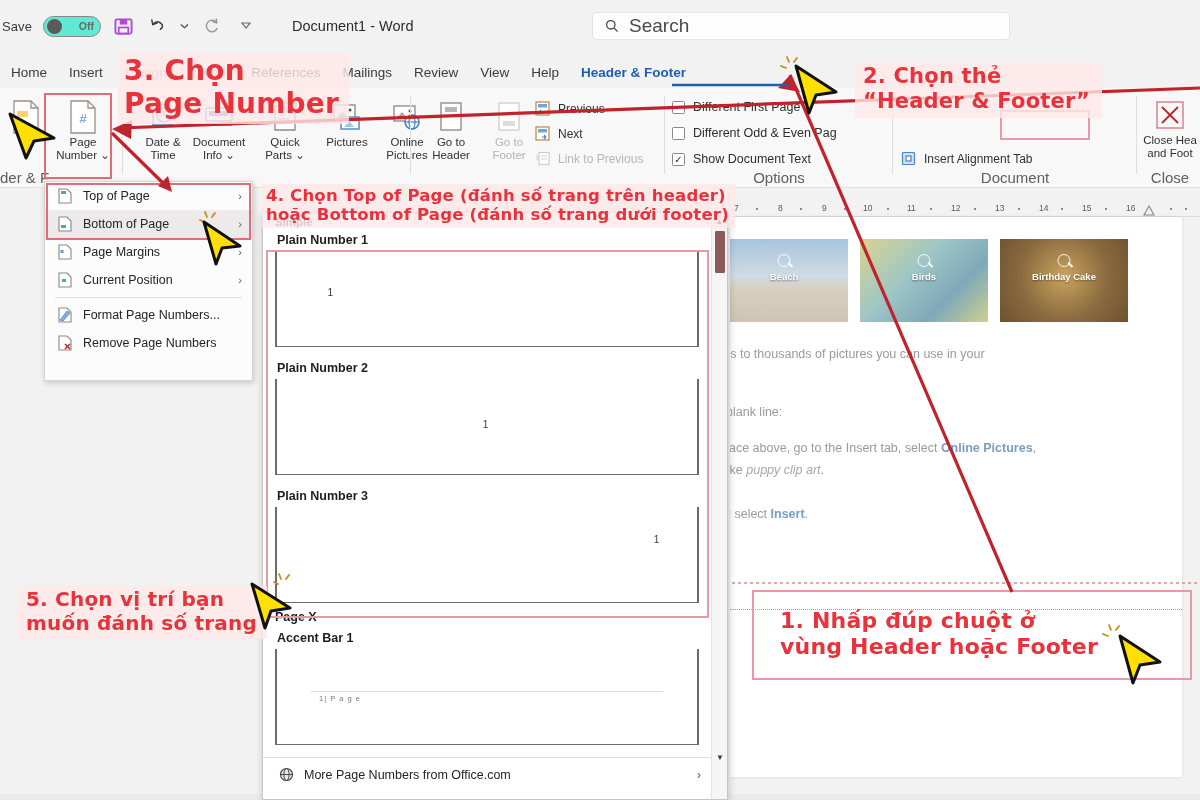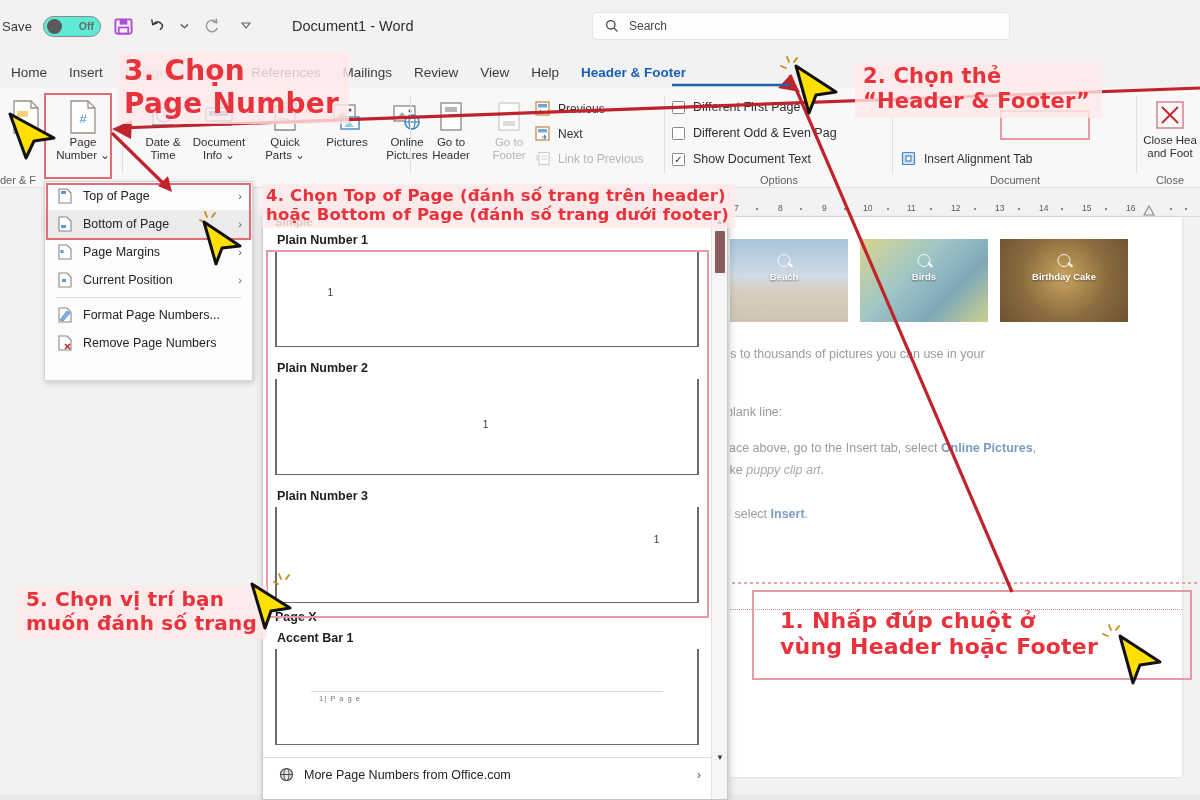--- a/index.html
+++ b/index.html
@@ -27,21 +27,21 @@
   }
   .toggle .ttext { position:absolute; right:6px; font-size:10.5px; color:#6b6a68; font-weight:600;}
   .qat-icon { width:23px; height:23px; display:flex; align-items:center; justify-content:center;}
   .save-ic { width:19px; height:19px; }
   .doctitle { font-size:14.5px; color:#2d2c2b; margin-left:24px; white-space:nowrap;}
   .searchbox {
     position:absolute; left:592px; top:8px; width:418px; height:28px;
     background:#fdfdfd; border:1px solid #e6e4e2; border-radius:4px;
     display:flex; align-items:center; padding-left:12px; gap:10px;
   }
-  .search-ph { font-size:12px; color:#4a4948; }
+  .search-ph { font-size:19px; color:#4a4948; }
 
   
   .tabstrip {
     position:absolute; left:0; top:58px; width:1200px; height:29px;
     display:flex; align-items:center; gap:0px; font-size:13.5px; color:#3b3a39;
   }
   .tab { padding:0 11px; white-space:nowrap; height:29px; line-height:29px;}
   .tab.muted { color:#a9a7a5;}
   .tab.active { color:#1a5fb4; font-weight:600; position:relative;}
   .tab.active::after{
@@ -49,21 +49,21 @@
   }
 
   
   .ribbon {
     position:absolute; left:0; top:88px; width:1200px; height:100px;
     background:#f8f8f8; border-bottom:1px solid #e3e1df;
   }
   .rgroup { position:absolute; top:0; height:100px; }
   .rgroup .glabel {
     position:absolute; bottom:2px; width:100%; text-align:center;
-    font-size:11px; color:#605e5c;
+    font-size:15px; color:#605e5c;
   }
   .rsep { position:absolute; top:8px; width:1px; height:78px; background:#e1dfdd;}
 
   .bigbtn {
     display:flex; flex-direction:column; align-items:center; justify-content:flex-start;
     width:70px; padding-top:6px; font-size:11.5px; color:#323130; line-height:13px; text-align:center;
   }
   .bigbtn .ic { height:38px; display:flex; align-items:center; justify-content:center; }
   .bigbtn.dim { color:#b6b4b2; }
 

